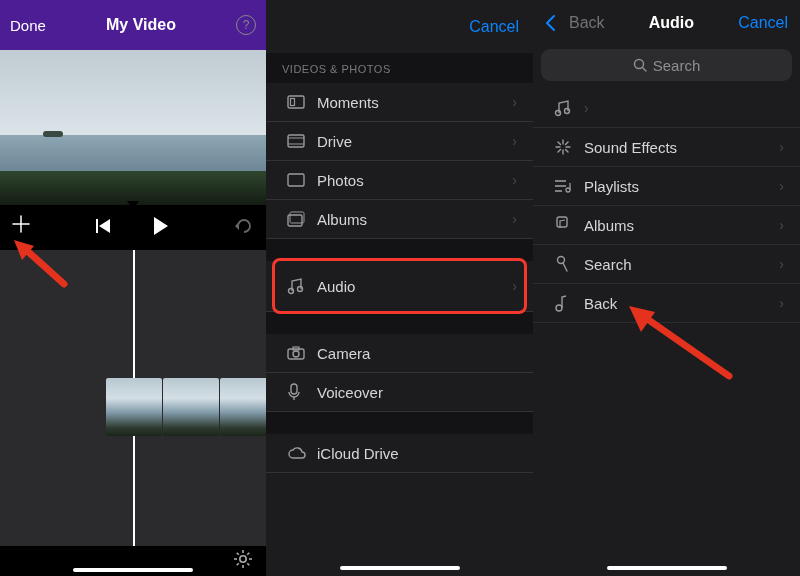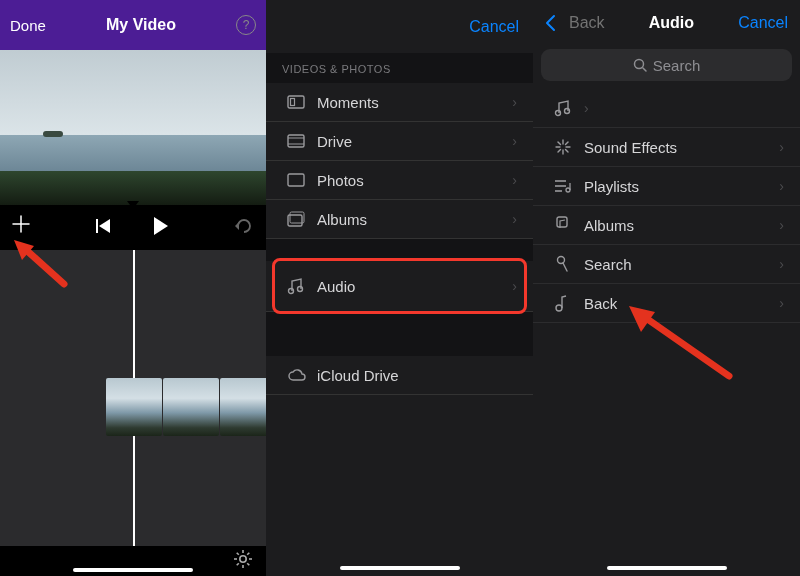--- a/index.html
+++ b/index.html
@@ -276,20 +276,42 @@
             <circle cx="4" cy="14" r="2.5" fill="none" stroke="#9a9a9d" stroke-width="1.4"></circle>
             <circle cx="13" cy="12" r="2.5" fill="none" stroke="#9a9a9d" stroke-width="1.4"></circle>
           </svg>
         </span>
       <span class="label">Audio</span>
       <span class="chev">›</span>
     </div>
     <div class="highlight-box" style="left:6px; right:6px; top:-3px; height:56px;"></div>
   </div>
   <div class="gap"></div>
+  <div class="list">
+    <div class="row">
+      <span class="icon">
+          <svg width="18" height="14">
+            <rect x="1" y="3" width="16" height="10" rx="2" fill="none" stroke="#9a9a9d" stroke-width="1.4"></rect>
+            <circle cx="9" cy="8" r="3" fill="none" stroke="#9a9a9d" stroke-width="1.4"></circle>
+            <rect x="6" y="1" width="6" height="3" fill="none" stroke="#9a9a9d" stroke-width="1.2"></rect>
+          </svg>
+        </span>
+      <span class="label">Camera</span>
+    </div>
+    <div class="row">
+      <span class="icon">
+          <svg width="14" height="18">
+            <rect x="4" y="1" width="6" height="10" rx="3" fill="none" stroke="#9a9a9d" stroke-width="1.4"></rect>
+            <path d="M2 9 a5 5 0 0 0 10 0" fill="none" stroke="#9a9a9d" stroke-width="1.4"></path>
+            <line x1="7" y1="14" x2="7" y2="17" stroke="#9a9a9d" stroke-width="1.4"></line>
+          </svg>
+        </span>
+      <span class="label">Voiceover</span>
+    </div>
+  </div>
   <div class="gap"></div>
   <div class="list">
     <div class="row">
       <span class="icon">
           <svg width="20" height="14">
             <path d="M6 12 a4 4 0 0 1 0-8 a5 5 0 0 1 9 2 a3 3 0 0 1 0 6 Z" fill="none" stroke="#9a9a9d" stroke-width="1.4"></path>
           </svg>
         </span>
       <span class="label">iCloud Drive</span>
     </div>

